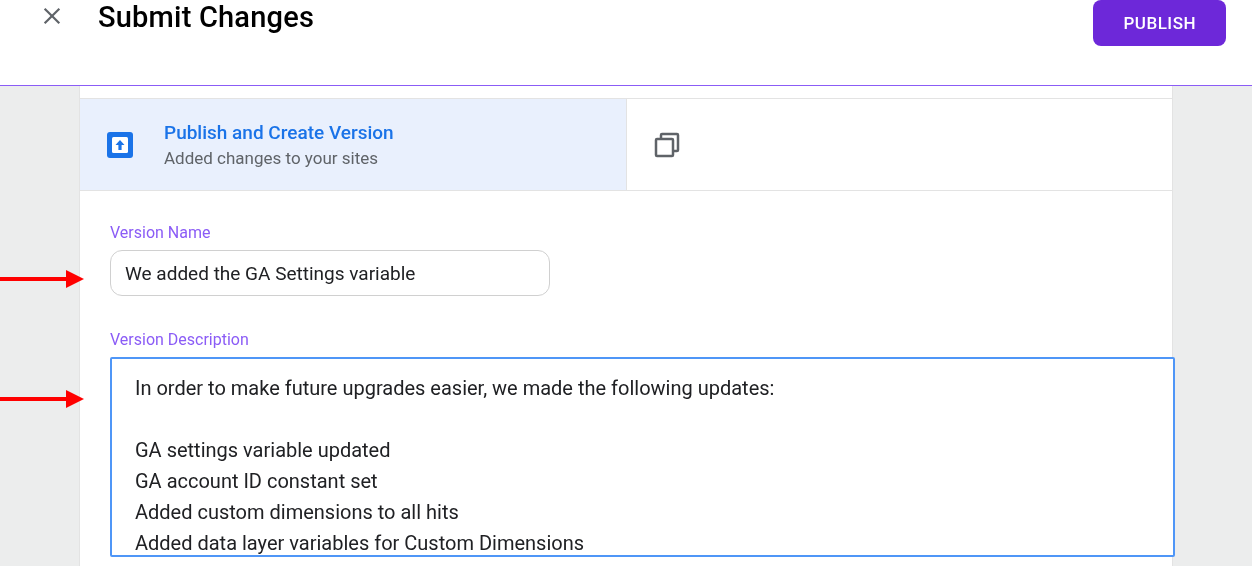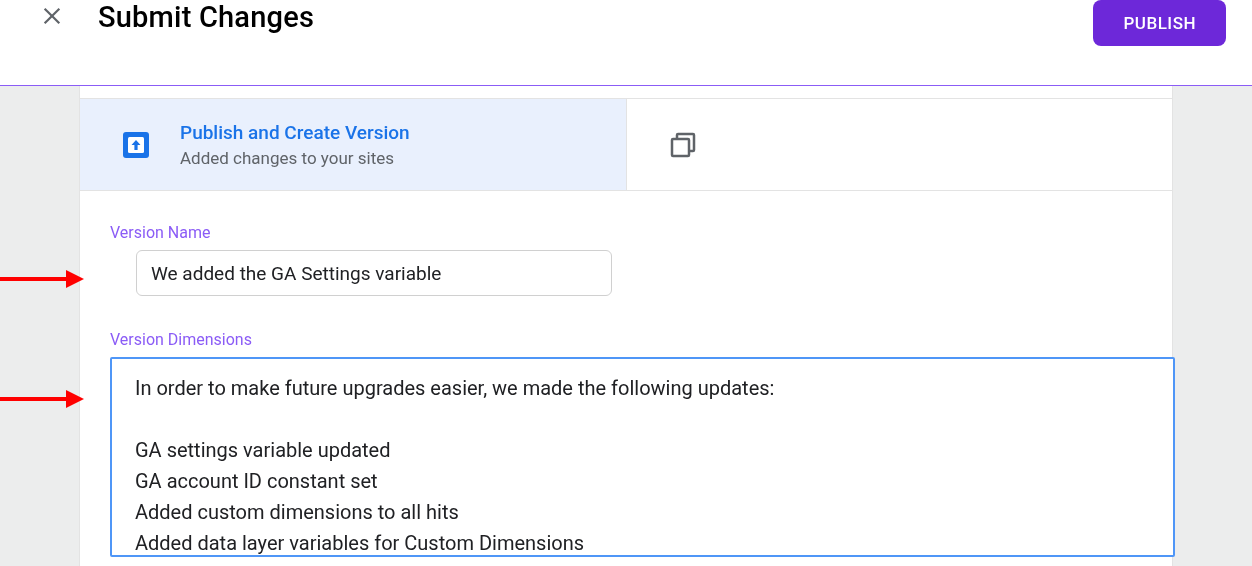--- a/index.html
+++ b/index.html
@@ -73,21 +73,21 @@
     .tabs {
       display: flex;
       border-bottom: 1px solid #e3e3e3;
       margin-top: 12px;
       border-top: 1px solid #e3e3e3;
     }
     .tab {
       flex: 1;
       display: flex;
       align-items: center;
-      padding: 22px 40px;
+      padding: 22px 24px;
       cursor: pointer;
       gap: 28px;
     }
     .tab.selected {
       background: #e9f0fd;
       border-right: 1px solid #e3e3e3;
     }
     .tab:not(.selected) {
       background: #fff;
     }
@@ -118,29 +118,28 @@
     }
     .form-area {
       padding: 32px 30px 0 30px;
     }
     .field-label {
       font-size: 16px;
       color: #8b5cf6;
       margin-bottom: 8px;
     }
     .text-input {
-      width: 476px;
+      width: 440px;
       height: 46px;
       border: 1px solid #d0d0d0;
-      border-radius: 6px;
+      border-radius: 12px;
       padding: 0 14px;
       font-size: 19px;
       color: #202124;
       font-family: inherit;
-      margin-left: 26px;
     }
     .field-group {
       margin-bottom: 34px;
     }
     .description-box {
       width: 1065px;
       height: 200px;
       border: 2px solid #4f96f7;
       border-radius: 2px;
       padding: 14px 23px;
@@ -203,21 +202,21 @@
         </div>
       </div>
     </div>
 
     <div class="form-area">
       <div class="field-group">
         <div class="field-label">Version Name</div>
         <input class="text-input" type="text" value="We added the GA Settings variable" style="">
       </div>
       <div class="field-group">
-        <div class="field-label">Version Dimensions</div>
+        <div class="field-label">Version Description</div>
         <textarea class="description-box" style="">In order to make future upgrades easier, we made the following updates:
 
 GA settings variable updated
 GA account ID constant set
 Added custom dimensions to all hits
 Added data layer variables for Custom Dimensions</textarea>
       </div>
     </div>
 
   </div>

